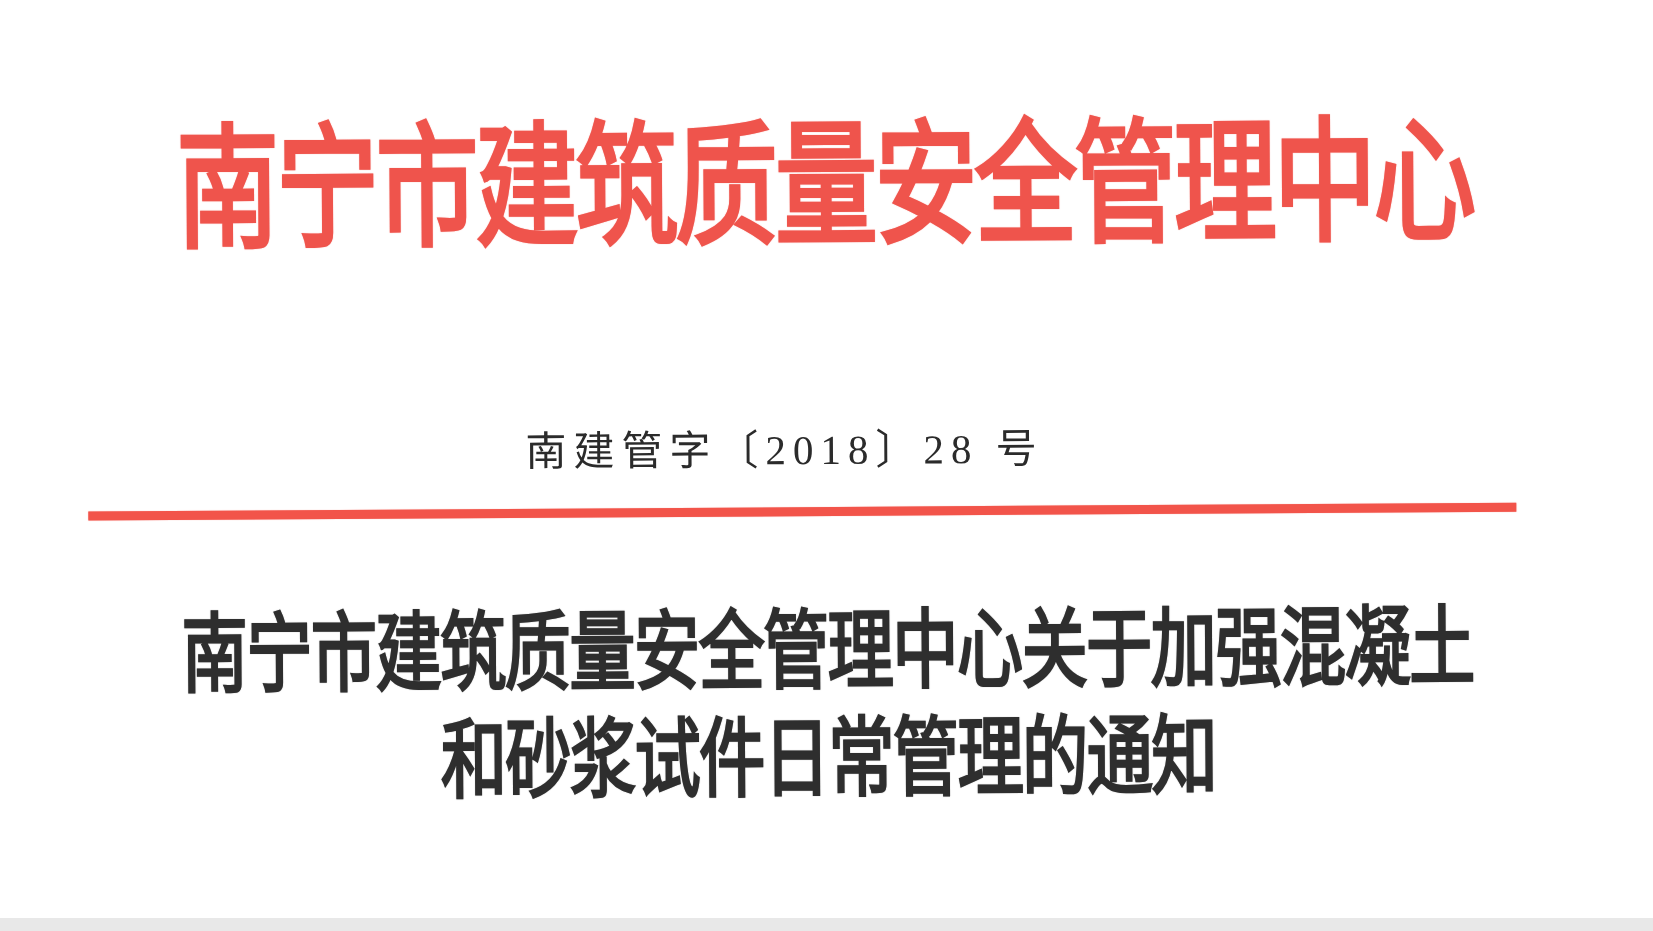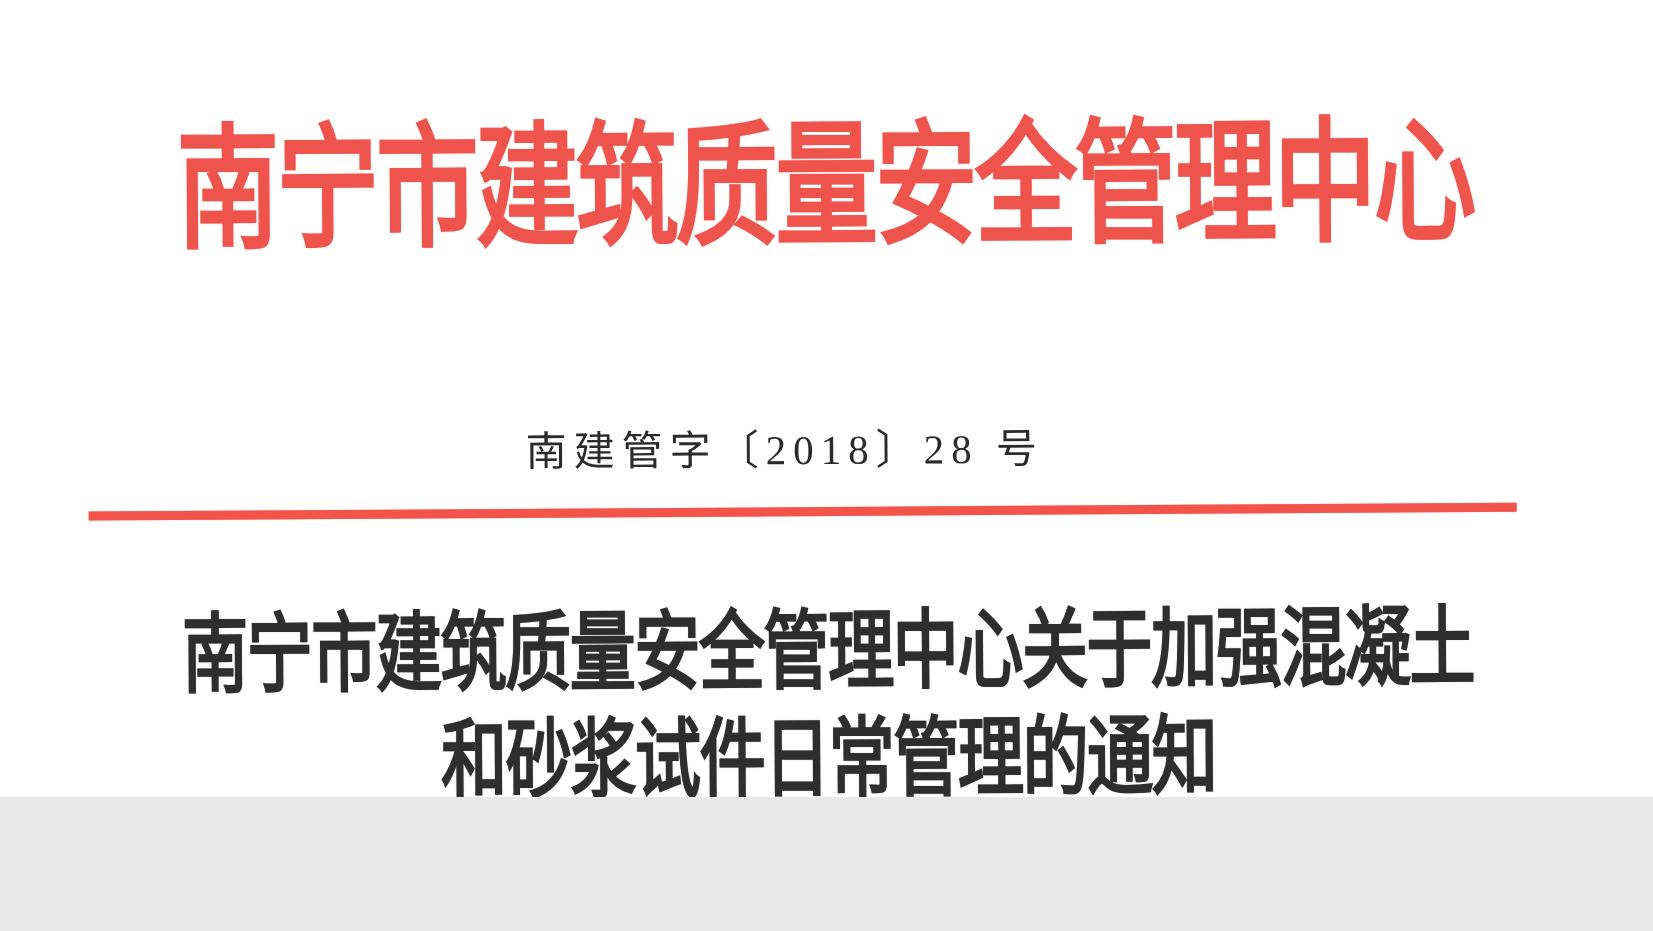--- a/index.html
+++ b/index.html
@@ -12,21 +12,21 @@
   }
   *{margin:0;padding:0;box-sizing:border-box;}
   html,body{background:#e8e8e8;}
   body{
     font-family:"Liberation Serif","DejaVu Serif",serif;
     width:1653px;height:931px;
     overflow:hidden;
   }
   .page{
     position:relative;
-    width:1653px;height:797px;
+    width:1653px;height:918px;
     background:var(--background);
     overflow:hidden;
   }
   
   .scan-content{
     position:absolute;
     inset:0;
     transform:rotate(-0.35deg);
     transform-origin:50% 50%;
   }

